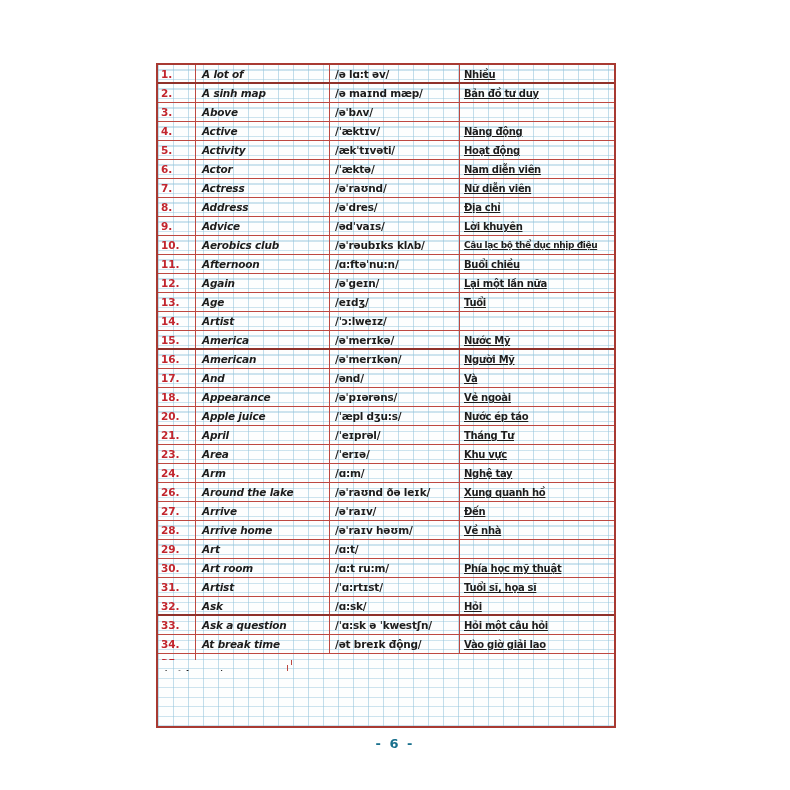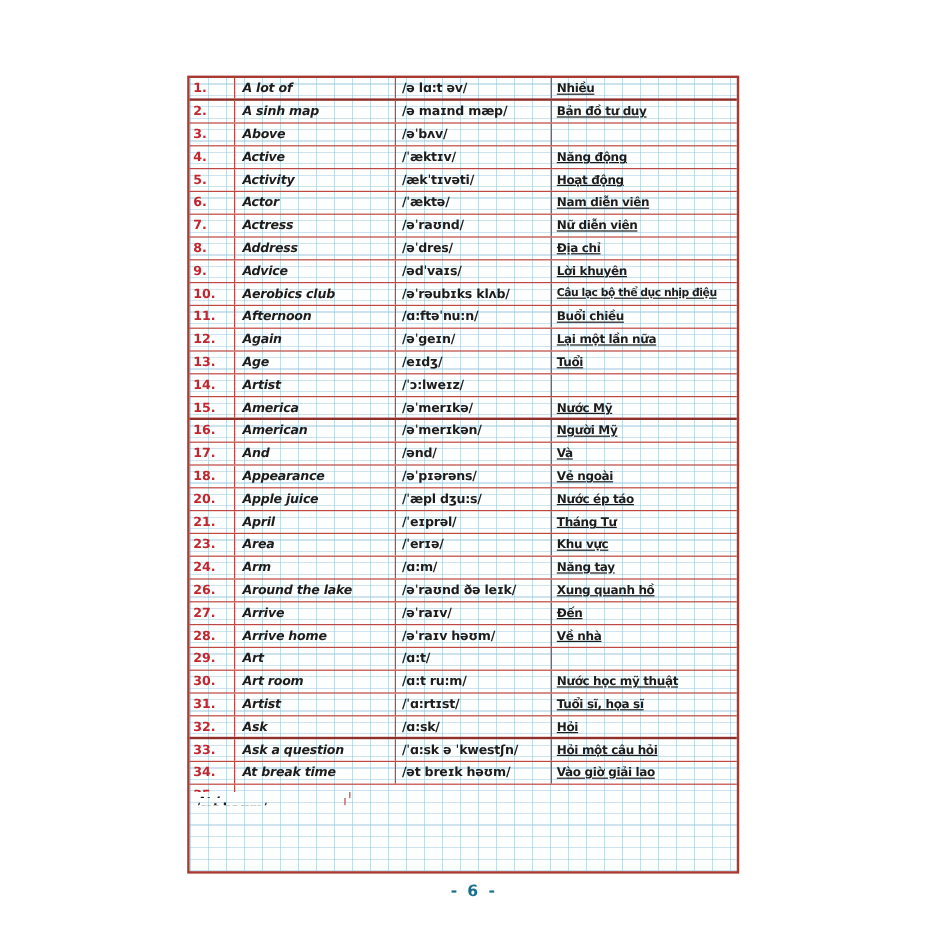--- a/index.html
+++ b/index.html
@@ -220,21 +220,21 @@
     <div class="cell c-num">23.</div>
     <div class="cell c-word">Area</div>
     <div class="cell c-ipa">/ˈerɪə/</div>
     <div class="cell c-vi">Khu vực</div>
   </div>
 
   <div class="row">
     <div class="cell c-num">24.</div>
     <div class="cell c-word">Arm</div>
     <div class="cell c-ipa">/ɑ:m/</div>
-    <div class="cell c-vi">Năng tay</div>
+    <div class="cell c-vi">Nghệ tay</div>
   </div>
 
 
   <div class="row">
     <div class="cell c-num">26.</div>
     <div class="cell c-word">Around the lake</div>
     <div class="cell c-ipa">/əˈraʊnd ðə leɪk/</div>
     <div class="cell c-vi">Xung quanh hồ</div>
   </div>
 
@@ -255,21 +255,21 @@
   <div class="row">
     <div class="cell c-num">29.</div>
     <div class="cell c-word">Art</div>
     <div class="cell c-ipa">/ɑ:t/</div>
   </div>
 
   <div class="row">
     <div class="cell c-num">30.</div>
     <div class="cell c-word">Art room</div>
     <div class="cell c-ipa">/ɑ:t ru:m/</div>
-    <div class="cell c-vi">Nước học mỹ thuật</div>
+    <div class="cell c-vi">Phía học mỹ thuật</div>
   </div>
 
   <div class="row">
     <div class="cell c-num">31.</div>
     <div class="cell c-word">Artist</div>
     <div class="cell c-ipa">/ˈɑ:rtɪst/</div>
     <div class="cell c-vi">Tuổi sĩ, họa sĩ</div>
   </div>
 
   <div class="row">
@@ -282,21 +282,21 @@
   <div class="row">
     <div class="cell c-num">33.</div>
     <div class="cell c-word">Ask a question</div>
     <div class="cell c-ipa">/ˈɑ:sk ə ˈkwestʃn/</div>
     <div class="cell c-vi">Hỏi một câu hỏi</div>
   </div>
 
   <div class="row">
     <div class="cell c-num">34.</div>
     <div class="cell c-word">At break time</div>
-    <div class="cell c-ipa">/ət breɪk həʊm/</div>
+    <div class="cell c-ipa">/ət breɪk động/</div>
     <div class="cell c-vi">Vào giờ giải lao</div>
   </div>
 
   <div class="row">
     <div class="cell c-num">35.</div>
     <div class="cell c-word">At home</div>
     <div class="cell c-ipa">/æt həʊm/</div>
     <div class="cell c-vi">Ở nhà</div>
   </div>
 </div>

